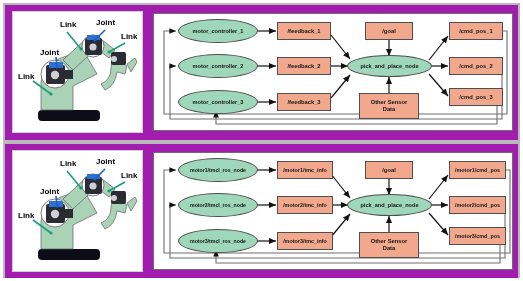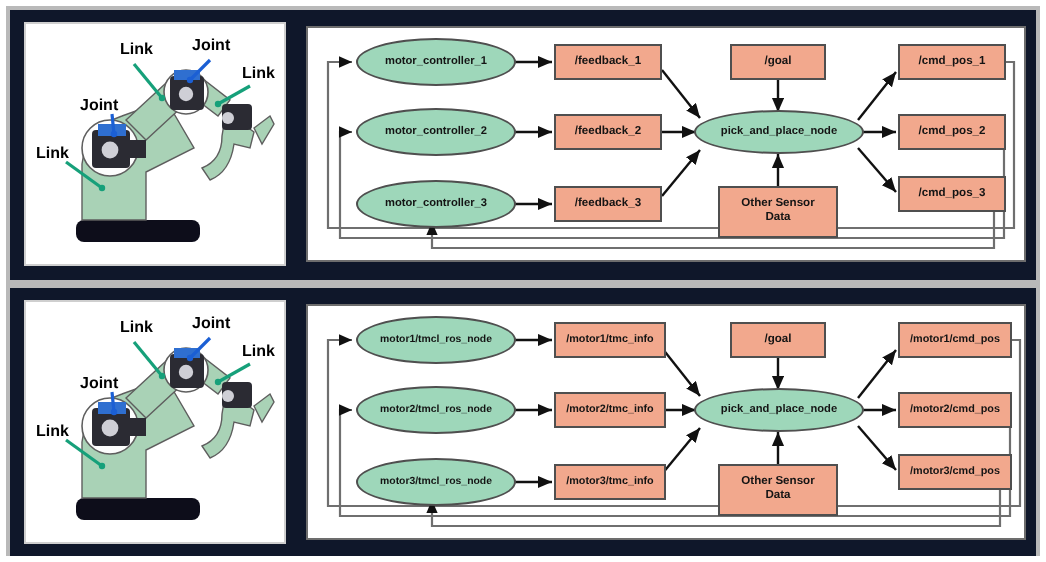--- a/index.html
+++ b/index.html
@@ -26,21 +26,21 @@
     height: 275px;
     box-sizing: border-box;
     border: 2px solid #b9b9b9;
     background: #ffffff;
   }
   .panel {
     position: absolute;
     left: 0;
     width: 513px;
     box-sizing: border-box;
-    background: #0f172a;
+    background: #a21caf;
   }
   .panel-top { top: 0; height: 135px; }
   .panel-bottom { top: 137px; height: 136px; border-top: 2px solid #b9b9b9; }
   .panel-divider {
     position: absolute;
     left: 0;
     top: 135px;
     width: 513px;
     height: 2px;
     background: #b9b9b9;

